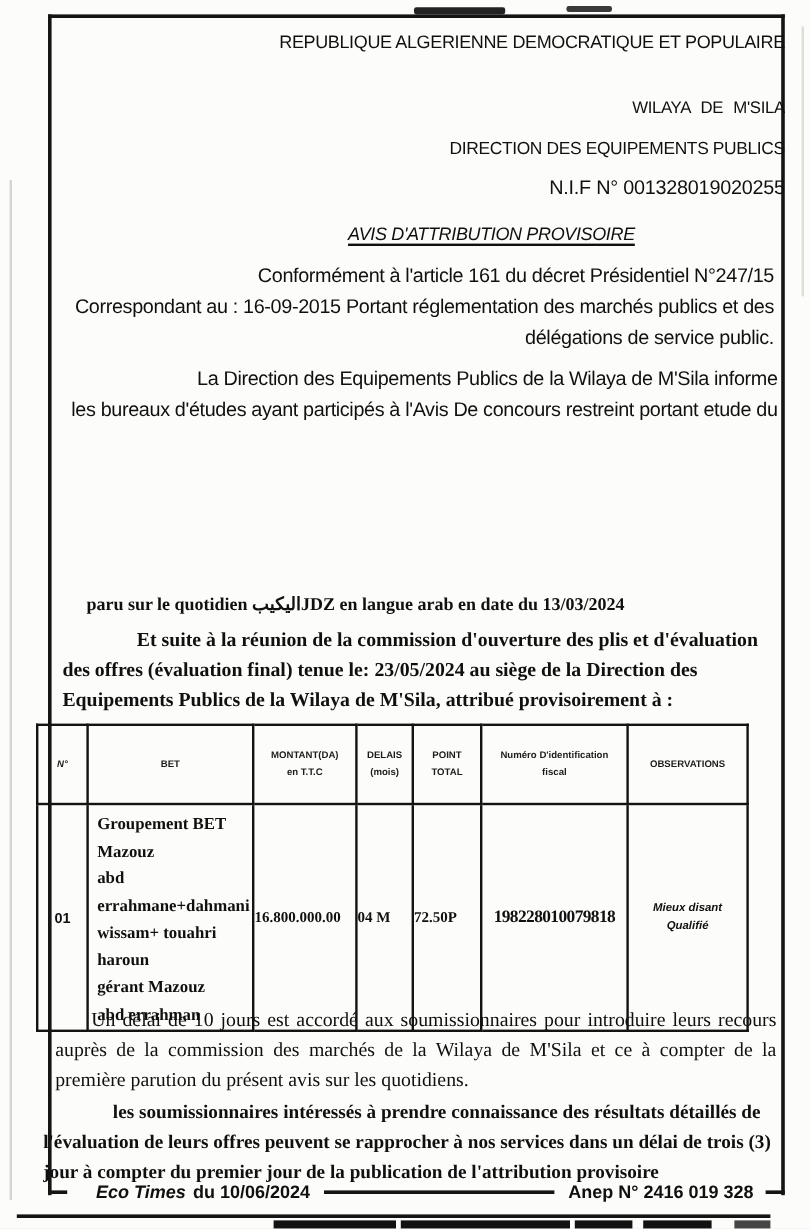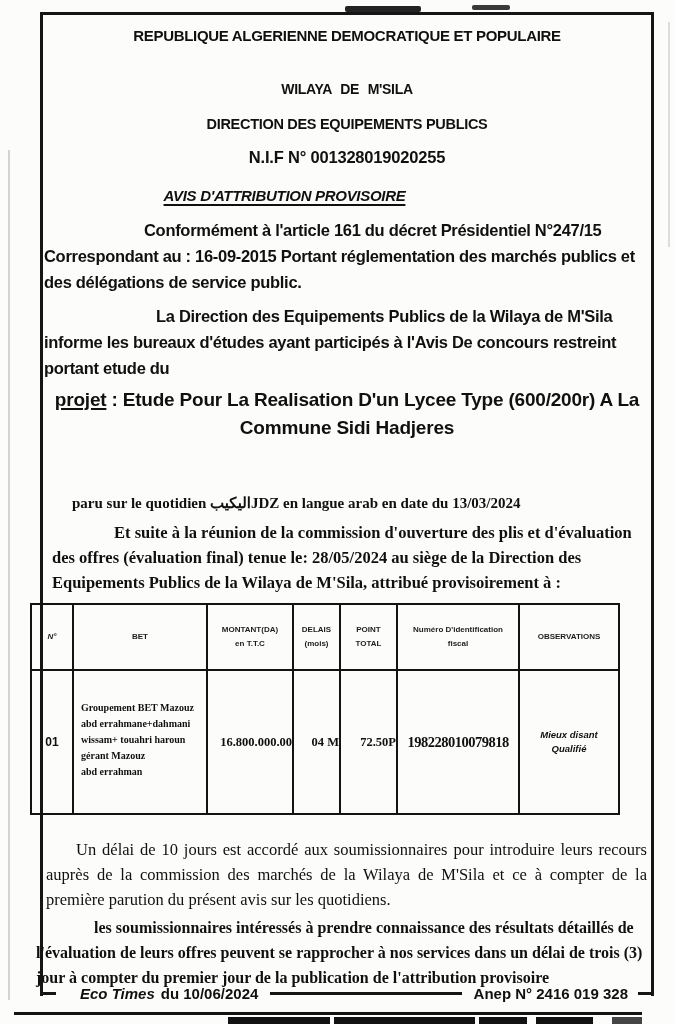--- a/index.html
+++ b/index.html
@@ -4,21 +4,21 @@
 <style>
   * { margin:0; padding:0; box-sizing:border-box; }
   html,body { background:#e9e9e6; }
   .page {
     position:relative; width:675px; height:1024px;
     background:#fcfcfa; color:#101010; overflow:hidden;
     font-family:"Liberation Sans", sans-serif;
   }
   .abs { position:absolute; }
   .center { text-align:center; }
-  .sans-b { font-family:"Liberation Sans",sans-serif; font-weight:bold; letter-spacing:-0.3px; }
+  .sans-b { font-family:"Liberation Sans",sans-serif; font-weight:normal; letter-spacing:-0.3px;text-align:right; }
   .serif-b { font-family:"Liberation Serif",serif; font-weight:bold; }
 
   
   .frame {
     left:40px; top:12px; width:614px; height:984px;
     border:3px solid #151515; border-bottom:none;
   }
   
   .smudge1 { left:345px; top:6px; width:76px; height:6px; background:#232323; border-radius:2px; }
   .smudge2 { left:472px; top:5px; width:38px; height:5px; background:#3a3a3a; border-radius:2px; }
@@ -49,23 +49,23 @@
   
   .award-table { left:30px; top:603px; border-collapse:collapse; table-layout:fixed; }
   .award-table td { border:2.5px solid #131313; vertical-align:middle; }
   .hdr td { height:66px; text-align:center; font-family:"Liberation Sans",sans-serif;
             font-weight:bold; font-size:8px; line-height:1.7; color:#1c1c1c; }
   .bodyrow td { height:144px; }
   .c-num  { width:42px; }  .c-bet { width:134px; } .c-mnt { width:86px; }
   .c-del  { width:47px; }  .c-pts { width:57px; }  .c-nif { width:122px; }
   .c-obs  { width:100px; }
   .td-num { text-align:center; font-weight:bold; font-size:12px;margin-left:40px; }
-  .td-bet { font-family:"Liberation Serif",serif; font-size:10px; line-height:1.62;
-            padding:6px 2px 10px 7px; vertical-align:top; font-weight:600;margin-left:44px; }
-  .td-mnt, .td-del, .td-pts { text-align:right; font-weight:bold; font-size:12.5px;
+  .td-bet { font-family:"Liberation Serif",serif; font-size:14px; line-height:1.62;
+            padding:6px 2px 0 7px; vertical-align:top; font-weight:600;margin-left:44px; }
+  .td-mnt, .td-del, .td-pts { text-align:left; font-weight:bold; font-size:12.5px;
             font-family:"Liberation Serif",serif; }
   .td-nif { text-align:center; font-size:14.5px; font-family:"Liberation Serif",serif;
             font-weight:600; letter-spacing:-0.5px; }
   .td-obs { text-align:center; font-size:9.5px; font-weight:bold; font-style:italic;
             line-height:1.5; }
   .th-num { font-style:italic; }
 
   .p-delai { left:46px; top:838px; width:601px; font-size:16.5px; line-height:1.5;
              text-indent:30px; font-weight:normal; text-align:justify; }
   .p-soumis{ left:36px; top:916px; width:611px; font-size:16px; line-height:1.55;
@@ -106,27 +106,24 @@
   <div class="abs center sans-b nif">N.I.F N° 001328019020255</div>
 
   <div class="abs center sans-b avis">
     <span>AVIS D'ATTRIBUTION PROVISOIRE</span>
   </div>
 
   <div class="abs sans-b para p-conform">Conformément à l'article 161 du décret Présidentiel N°247/15 Correspondant au : 16-09-2015  Portant réglementation des marchés publics et des délégations de service public.</div>
 
   <div class="abs sans-b para p-informe">La Direction des Equipements Publics de la Wilaya de M'Sila informe les bureaux d'études ayant participés à l'Avis De concours restreint portant etude du</div>
 
-  <div class="abs center projet">
-    <span class="lbl">projet</span><span> : </span><span>Etude Pour La Realisation D'un Lycee Type (600/200r) A La Commune Sidi Hadjeres</span>
-  </div>
 
   <div class="abs serif-b paru">paru sur le quotidien اليكيبJDZ en langue arab en date du 13/03/2024</div>
 
-  <div class="abs serif-b para p-suite">Et suite à la réunion de la commission d'ouverture des plis et d'évaluation des offres (évaluation final) tenue le: 28/05/2024 au siège de la Direction des Equipements Publics de la Wilaya de M'Sila, attribué provisoirement à :</div>
+  <div class="abs serif-b para p-suite">Et suite à la réunion de la commission d'ouverture des plis et d'évaluation des offres (évaluation final) tenue le: 23/05/2024 au siège de la Direction des Equipements Publics de la Wilaya de M'Sila, attribué provisoirement à :</div>
 
   <table class="abs award-table">
     <colgroup>
       <col class="c-num">
         <col class="c-bet">
         <col class="c-mnt">
         <col class="c-del">
       <col class="c-pts">
         <col class="c-nif">
         <col class="c-obs">

